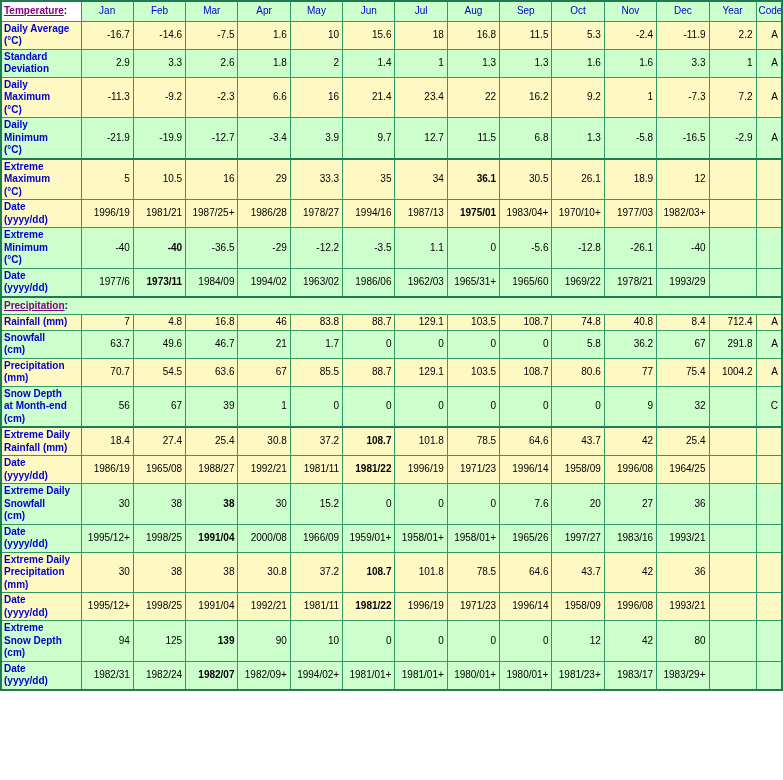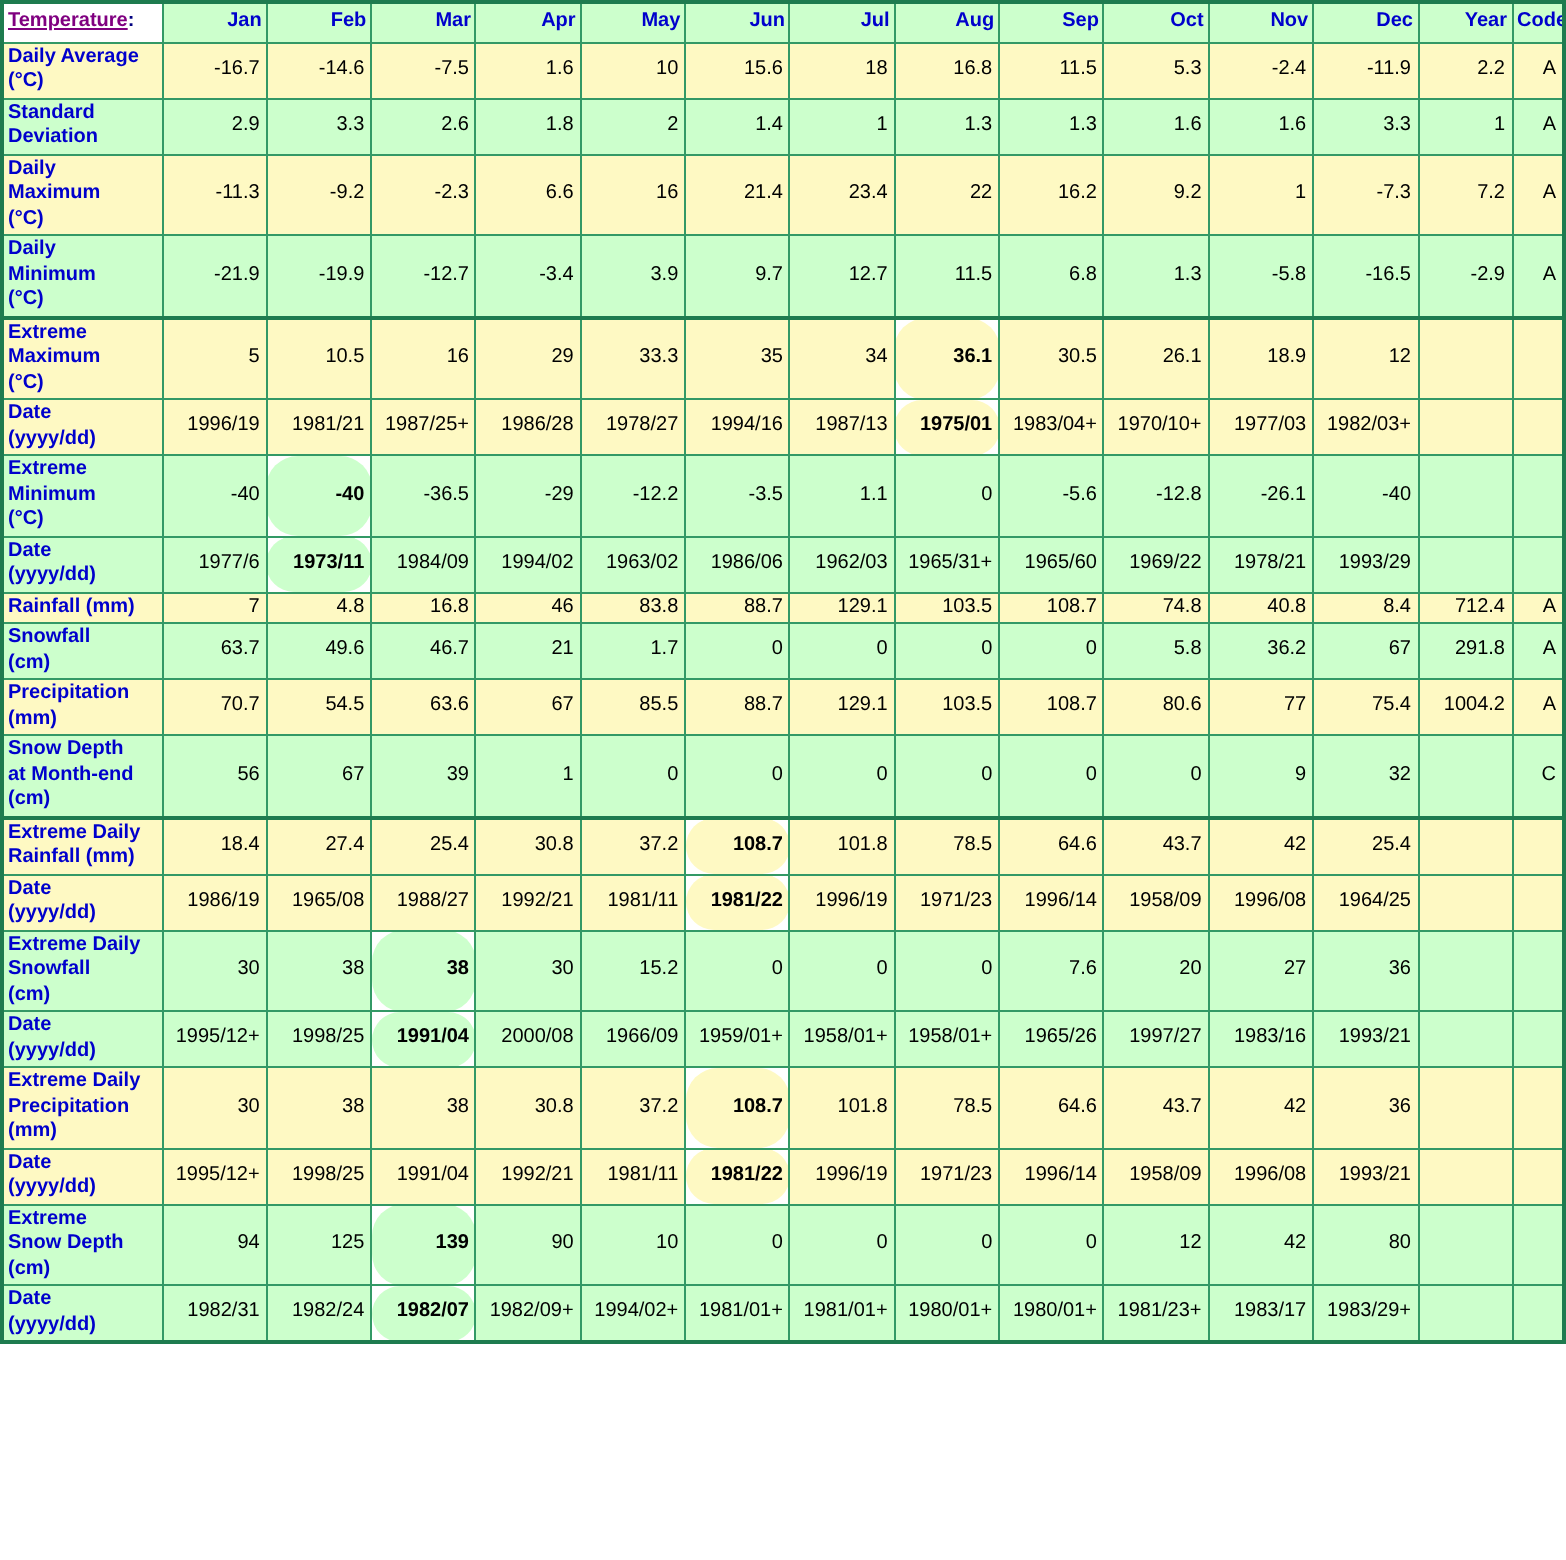--- a/index.html
+++ b/index.html
@@ -25,42 +25,42 @@
     border:1px solid var(--bd-thin);
     padding:1px 3px;
     vertical-align:middle;
     overflow:hidden;
   }
   tr.green{background:var(--bg-green);margin-top:38px;}
   tr.white{background:#fef9c3;}
   tr.thick-top td, tr.thick-top th{border-top:2px solid var(--bd-thick);}
   th.month-head, th.year-head, th.code-head{
     color:var(--label-blue);
-    font-weight:bold;
-    text-align:right;
+    font-weight:normal;
+    text-align:center;
     background:var(--bg-green);
     padding:3px 2px;
   }
   th.label-head{
     background:#FFFFFF;
     text-align:left;
     padding:3px 2px;
   }
   td.label-cell{
     color:var(--label-blue);
     font-weight:bold;
     text-align:left;
     white-space:pre-line;
     padding:1px 1px 1px 2px;
   }
   td.value-cell{
     text-align:right;
     padding:1px 3px 1px 1px;
   }
-  td.value-cell.bold{font-weight:bold;border-radius:16px;}
+  td.value-cell.bold{font-weight:bold;}
   td.section-cell{
     background:var(--bg-green);
     text-align:left;
     padding:2px 2px;
     font-weight:bold;
   }
   .section-title{
     color:var(--section-purple);
     text-decoration:underline;
     font-weight:bold;
@@ -253,20 +253,23 @@
         <td class="value-cell">1986/06</td>
         <td class="value-cell">1962/03</td>
         <td class="value-cell">1965/31+</td>
         <td class="value-cell">1965/60</td>
         <td class="value-cell">1969/22</td>
         <td class="value-cell">1978/21</td>
         <td class="value-cell">1993/29</td>
         <td class="value-cell"></td>
         <td class="value-cell"></td>
       </tr>
+      <tr class="green thick-top">
+        <td colspan="15" class="section-cell"><span class="section-title">Precipitation</span><span class="colon">:</span></td>
+      </tr>
       <tr class="white">
         <td class="label-cell">Rainfall (mm)</td>
         <td class="value-cell">7</td>
         <td class="value-cell">4.8</td>
         <td class="value-cell">16.8</td>
         <td class="value-cell">46</td>
         <td class="value-cell">83.8</td>
         <td class="value-cell">88.7</td>
         <td class="value-cell">129.1</td>
         <td class="value-cell">103.5</td>

